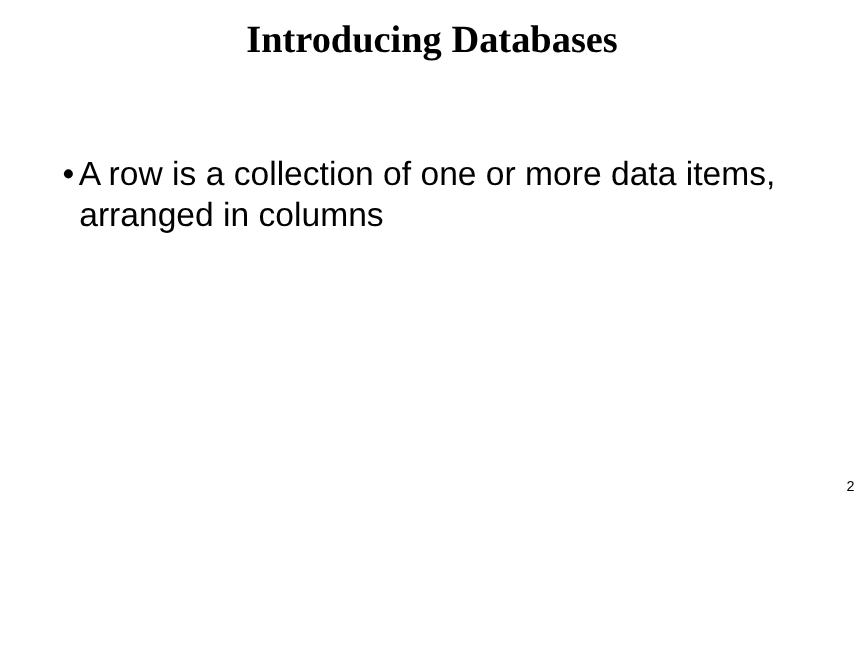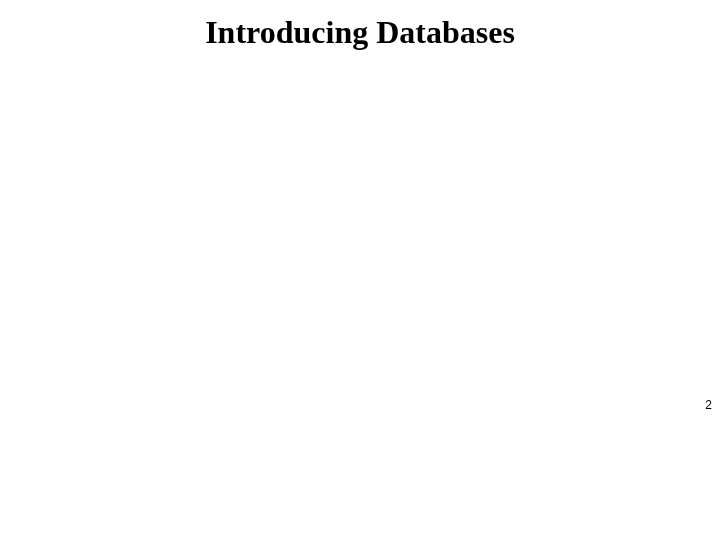--- a/index.html
+++ b/index.html
@@ -56,17 +56,18 @@
   }
 </style>
 </head>
 <body>
 
 <div class="slide">
 
   <div class="title">Introducing Databases</div>
 
   <div class="body">
+    <div class="bullet">A row is a collection of one or more data items, arranged in columns</div>
   </div>
 
   <div class="pagenum">2</div>
 
 </div>
 
 </body></html>

